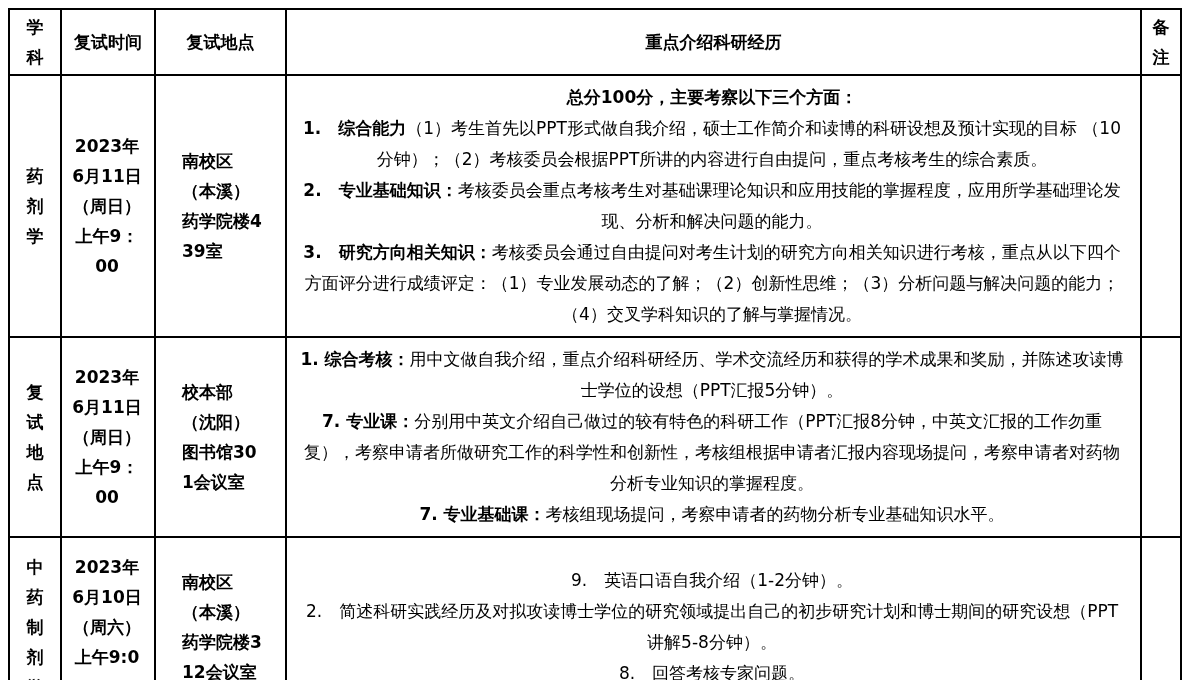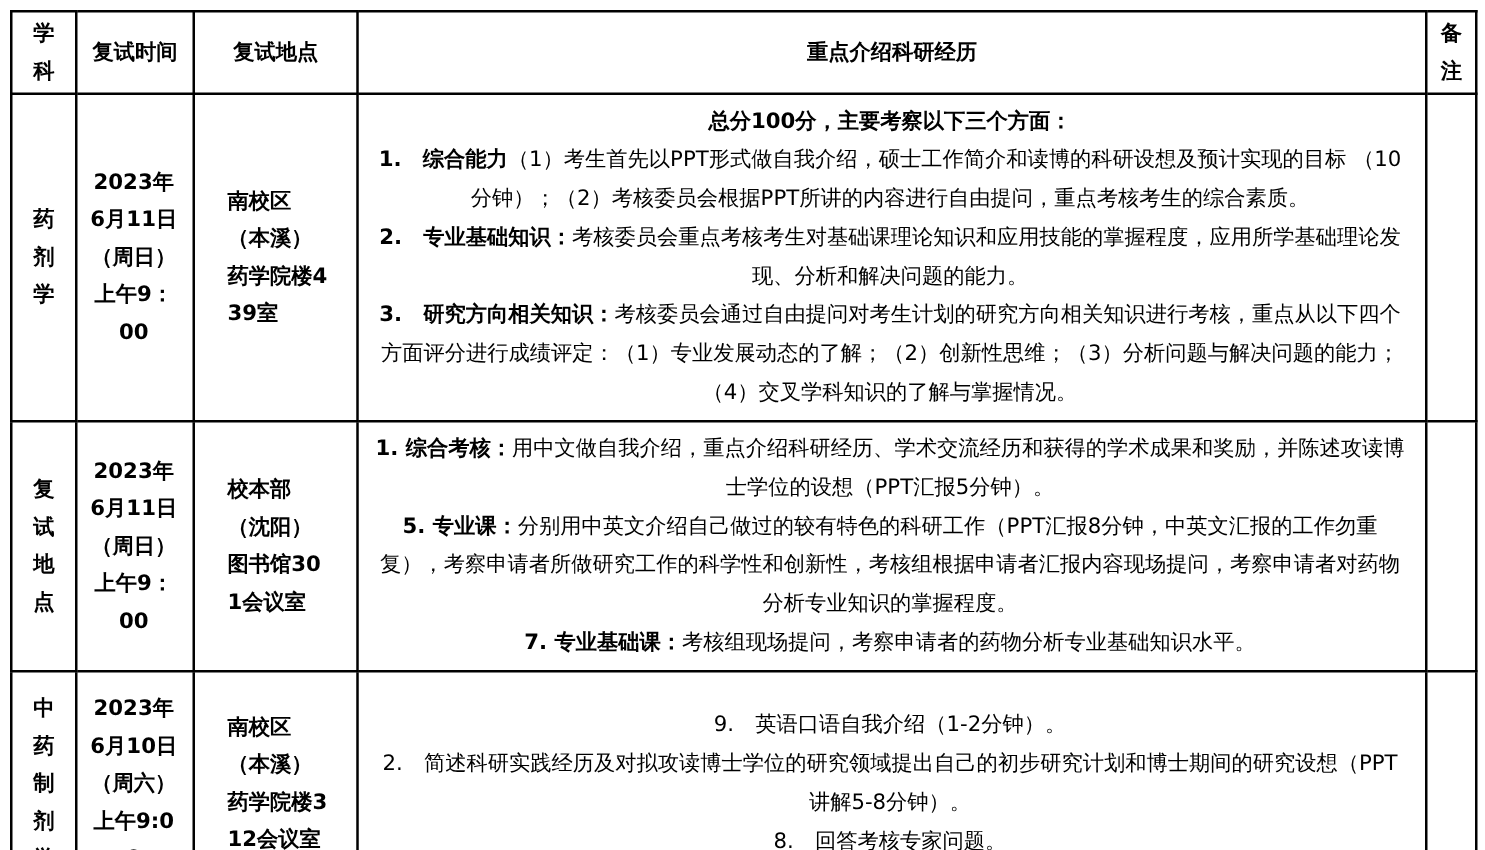--- a/index.html
+++ b/index.html
@@ -102,21 +102,21 @@
         </td>
         <td class="note-cell"></td>
       </tr>
 
       <tr class="row-2">
         <td class="subject-cell">复试地点</td>
         <td class="time-cell">2023年6月11日（周日）上午9：00</td>
         <td class="location-cell">校本部（沈阳）图书馆301会议室</td>
         <td class="content-cell">
           <p><b>1. 综合考核：</b><span>用中文做自我介绍，重点介绍科研经历、学术交流经历和获得的学术成果和奖励，并陈述攻读博士学位的设想（PPT汇报5分钟）。</span></p>
-          <p><b>5. 专业课：</b><span>分别用中英文介绍自己做过的较有特色的科研工作（PPT汇报8分钟，中英文汇报的工作勿重复），考察申请者所做研究工作的科学性和创新性，考核组根据申请者汇报内容现场提问，考察申请者对药物分析专业知识的掌握程度。</span></p>
+          <p><b>7. 专业课：</b><span>分别用中英文介绍自己做过的较有特色的科研工作（PPT汇报8分钟，中英文汇报的工作勿重复），考察申请者所做研究工作的科学性和创新性，考核组根据申请者汇报内容现场提问，考察申请者对药物分析专业知识的掌握程度。</span></p>
           <p><b>7. 专业基础课：</b><span>考核组现场提问，考察申请者的药物分析专业基础知识水平。</span></p>
         </td>
         <td class="note-cell"></td>
       </tr>
 
       <tr class="row-3">
         <td class="subject-cell">中药制剂学</td>
         <td class="time-cell">2023年6月10日（周六）上午9:00</td>
         <td class="location-cell">南校区（本溪）药学院楼312会议室</td>
         <td class="content-cell">

